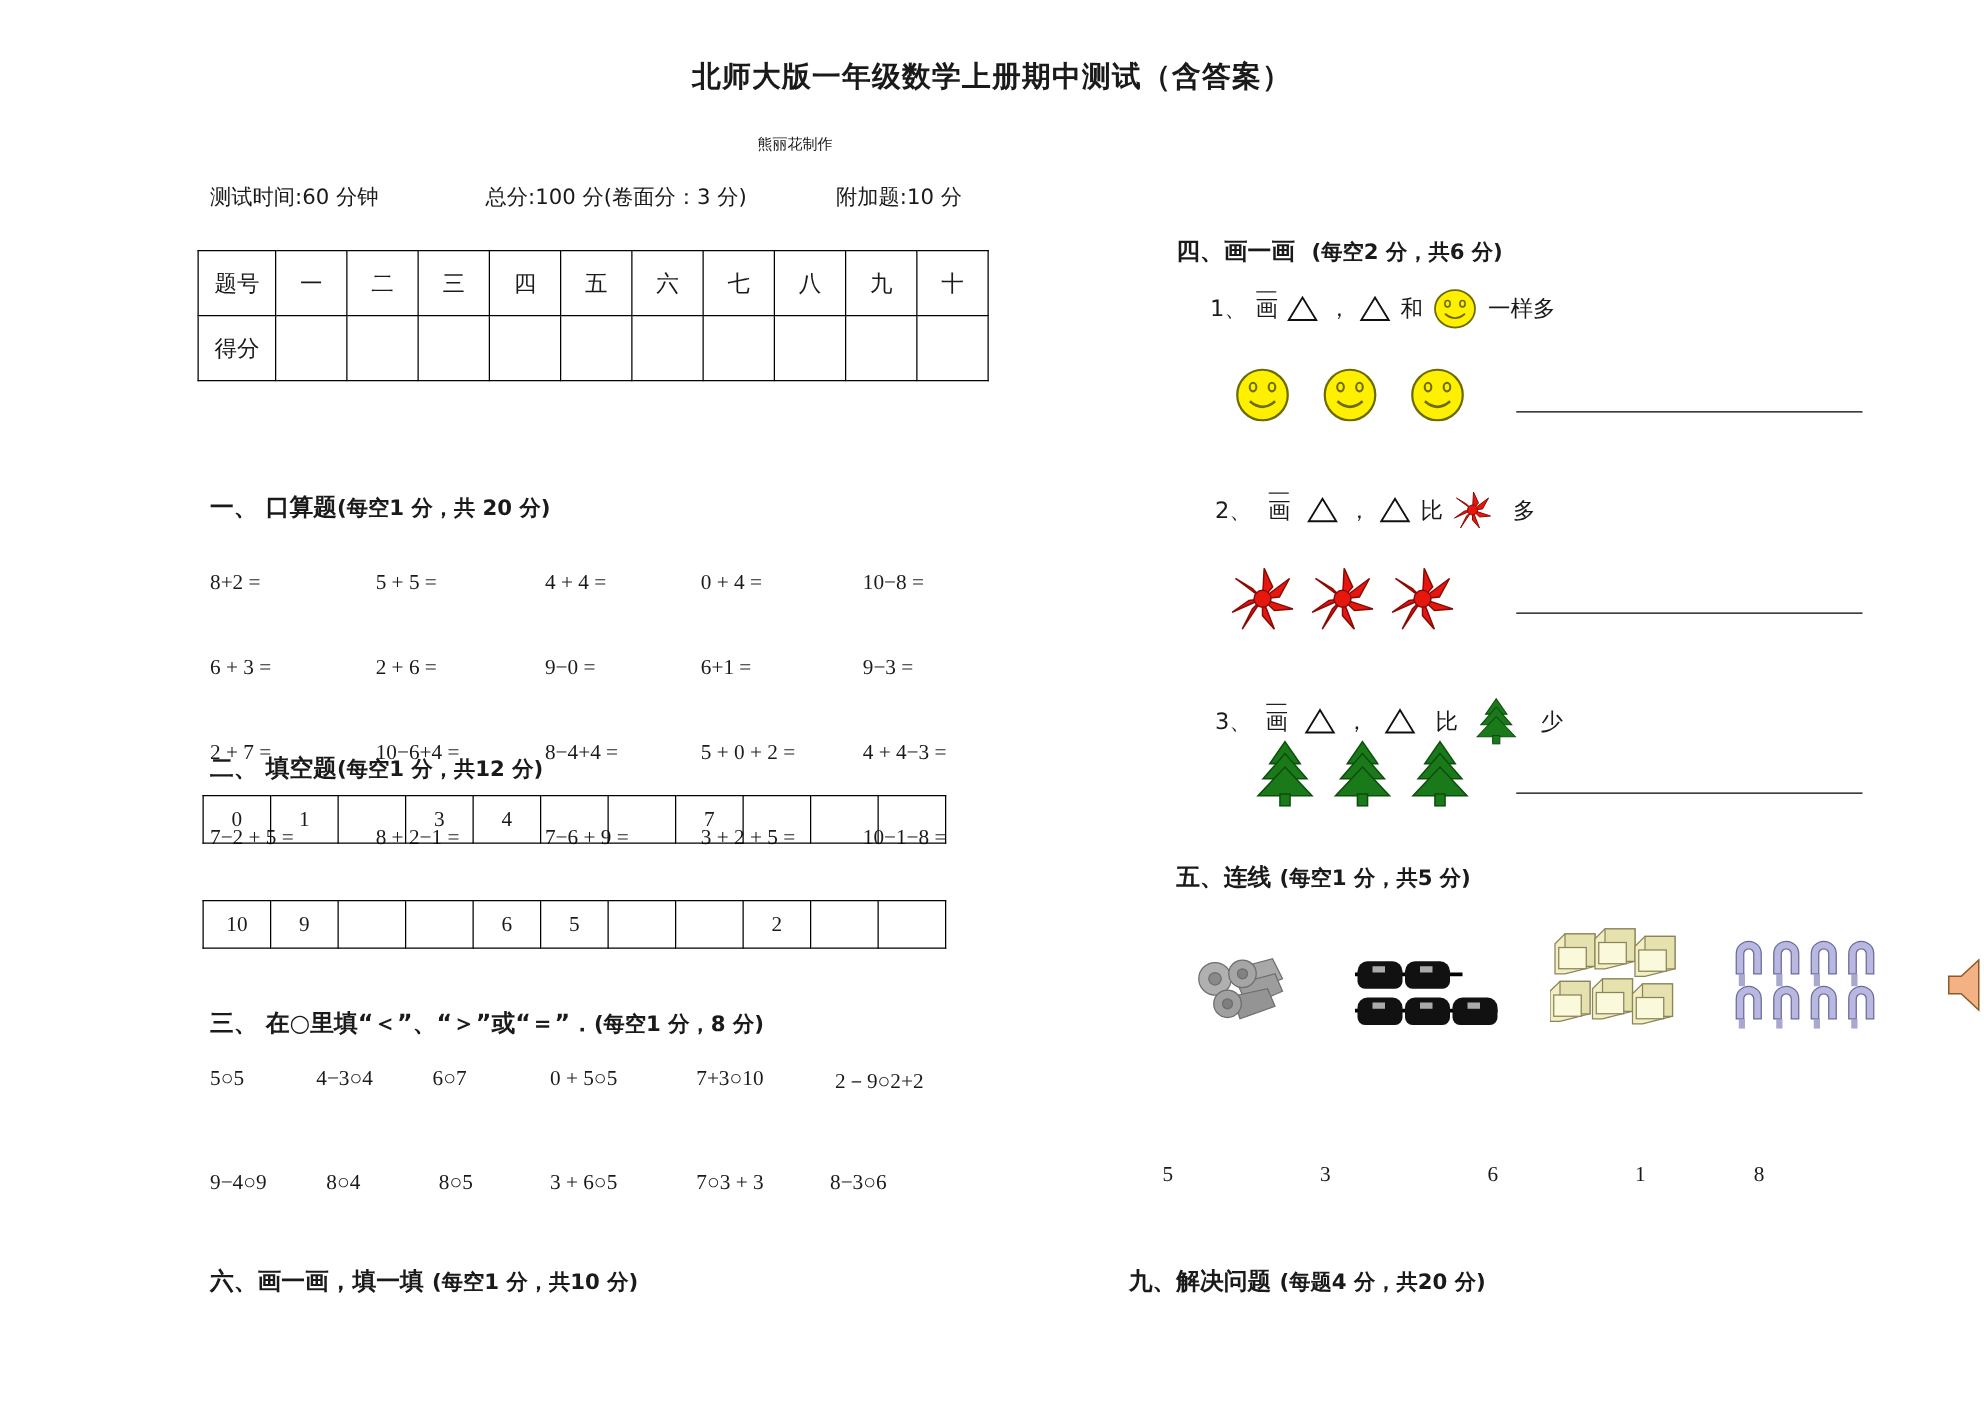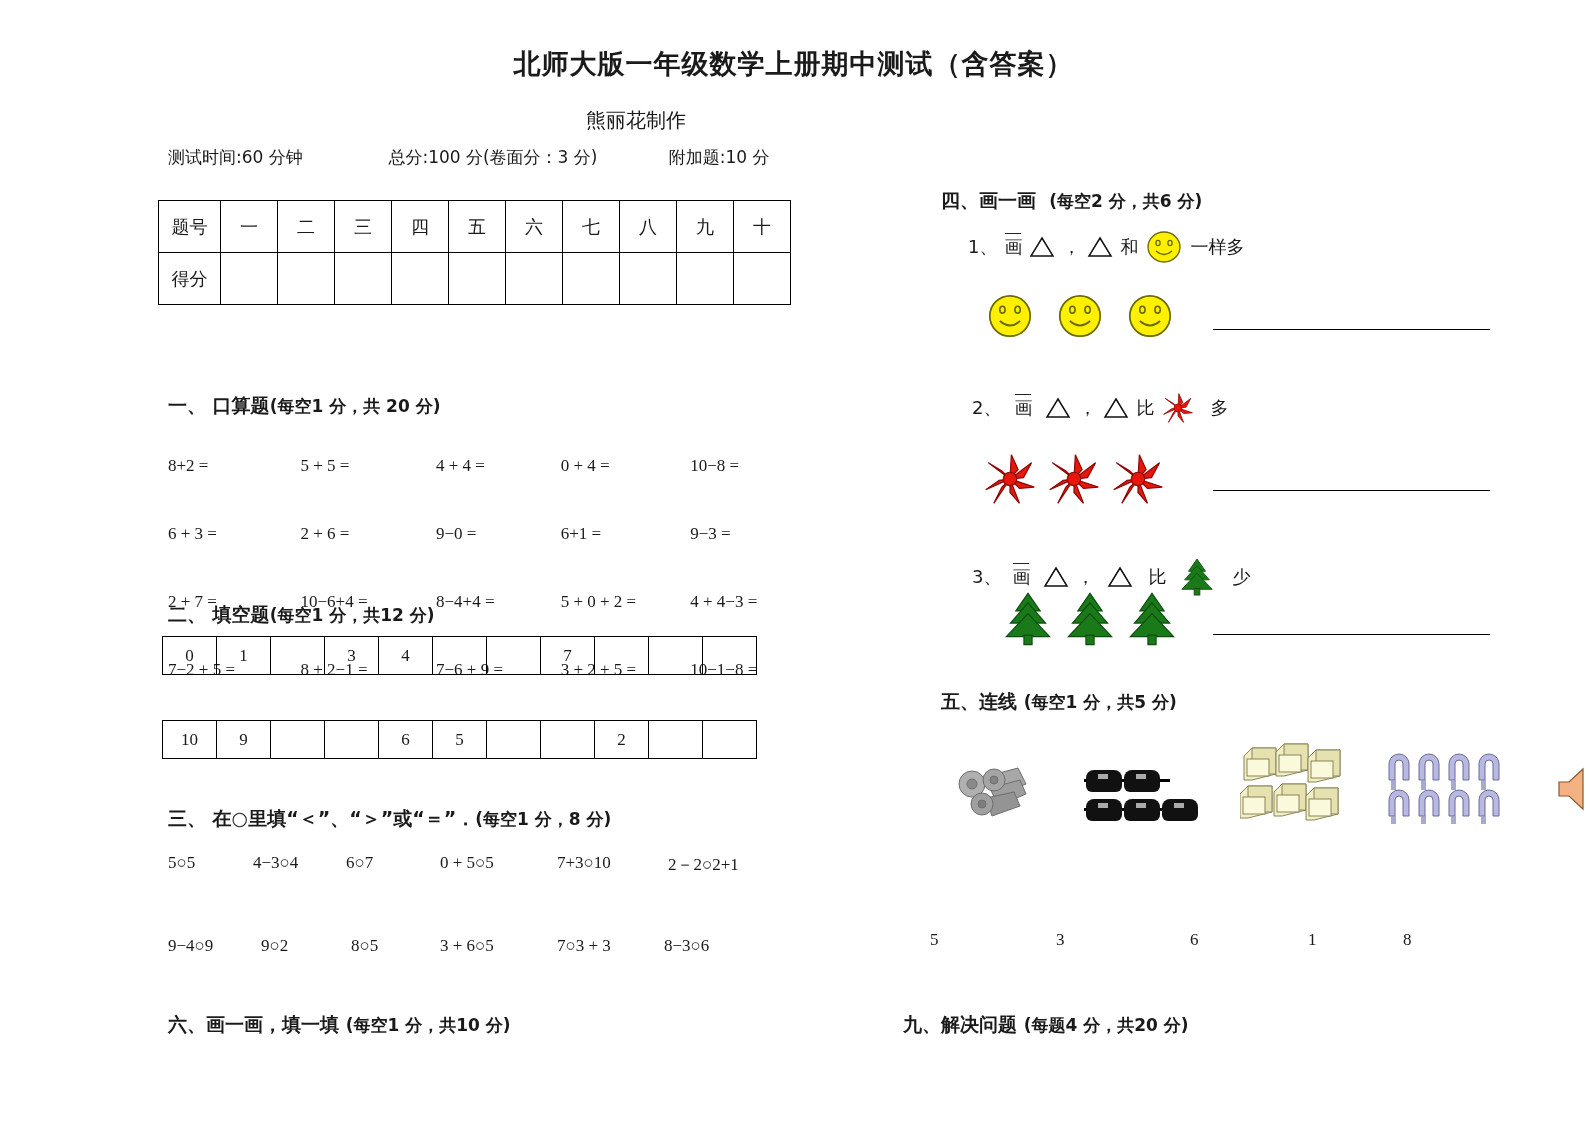--- a/index.html
+++ b/index.html
@@ -12,27 +12,27 @@
     position:relative;
     overflow:hidden;
   }
   .page { position:relative; width:1587px; height:1122px; }
 
   
   .doc-title {
     position:absolute; top:46px; left:0; width:1587px;
     text-align:center;
     font-family:"DejaVu Sans","Liberation Sans",sans-serif;
-    font-weight:bold; font-size:27px; letter-spacing:1px;
+    font-weight:bold; font-size:23px; letter-spacing:1px;
   }
   .doc-author {
     position:absolute; top:107px; left:0; width:1272px;
     text-align:center;
     font-family:"DejaVu Sans","Liberation Sans",sans-serif;
-    font-size:20px;
+    font-size:12px;
   }
   .meta-row {
     position:absolute; top:146px; left:168px; width:800px;
     font-size:17px;
     font-family:"DejaVu Sans","Liberation Sans",sans-serif;
   }
   .meta-row span { display:inline-block; }
   .meta-time { width:215px; }
   .meta-total { width:275px; }
 
@@ -240,26 +240,26 @@
   <div class="sec-h" style="left:168px; top:806px;">
     <span>三、  在○里填“＜”、“＞”或“＝”．</span><span class="pts">(每空1 分，8 分)</span>
   </div>
 
   <div class="cmp-row" style="top:853px; height:30px;">
     <span class="cmp-cell" style="left:0px;">5○5</span>
     <span class="cmp-cell" style="left:85px;">4−3○4</span>
     <span class="cmp-cell" style="left:178px;">6○7</span>
     <span class="cmp-cell" style="left:272px;">0 + 5○5</span>
     <span class="cmp-cell" style="left:389px;">7+3○10</span>
-    <span class="cmp-cell" style="left:500px;">2－2○2+1</span>
+    <span class="cmp-cell" style="left:500px;">2－9○2+2</span>
   </div>
 
   <div class="cmp-row" style="top:936px; height:30px;">
     <span class="cmp-cell" style="left:0px;">9−4○9</span>
-    <span class="cmp-cell" style="left:93px;">9○2</span>
+    <span class="cmp-cell" style="left:93px;">8○4</span>
     <span class="cmp-cell" style="left:183px;">8○5</span>
     <span class="cmp-cell" style="left:272px;">3 + 6○5</span>
     <span class="cmp-cell" style="left:389px;">7○3 + 3</span>
     <span class="cmp-cell" style="left:496px;">8−3○6</span>
   </div>
 
   <div class="sec-h" style="left:941px; top:188px;">
     <span>四、画一画</span>&nbsp;&nbsp;<span class="pts">(每空2 分，共6 分)</span>
   </div>
 

